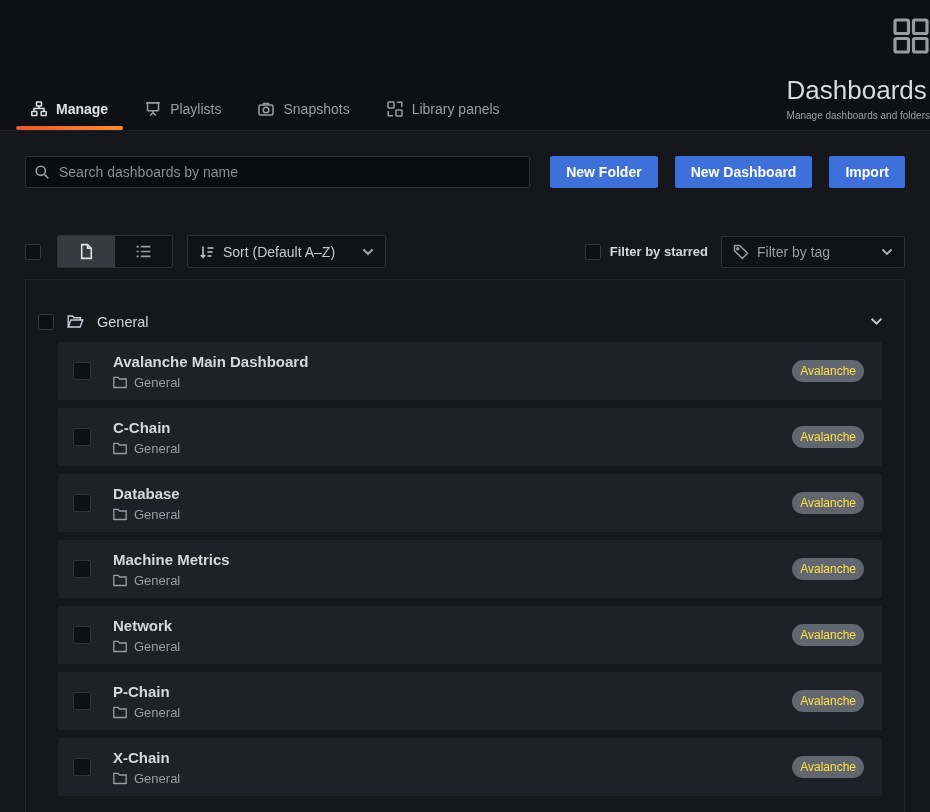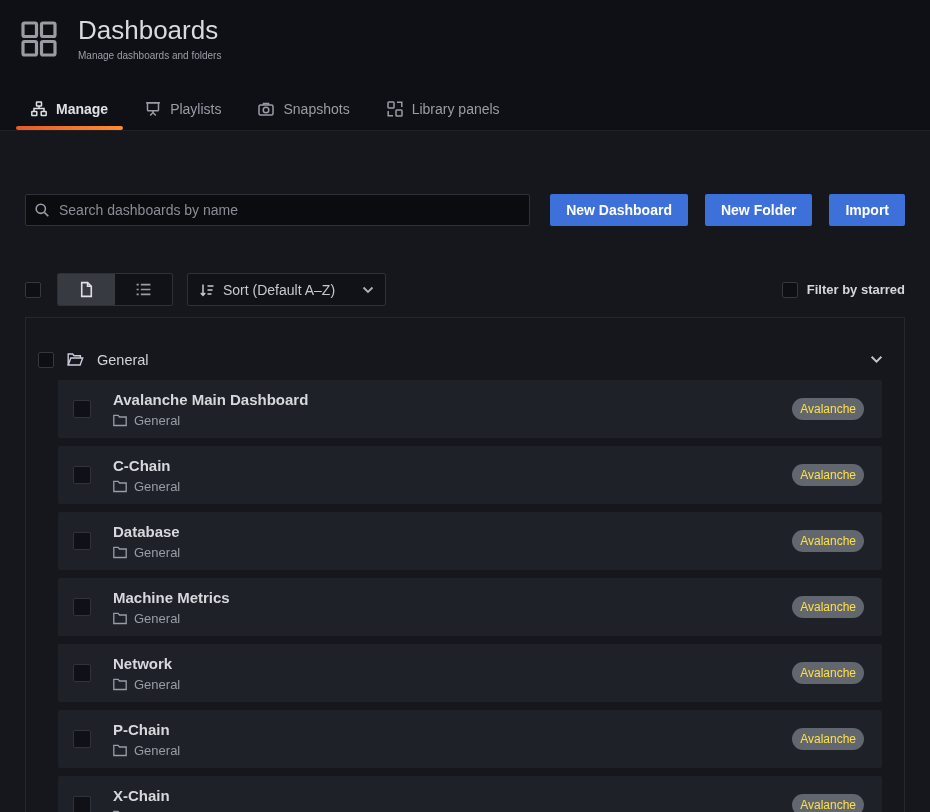--- a/index.html
+++ b/index.html
@@ -12,42 +12,42 @@
   }
   svg { display:block; }
 
   
   .page-header {
     position:relative;
     height:131px;
     background:#0f1015;
     border-bottom:1px solid #202127;
   }
-  .header-top { display:flex; align-items:center; padding:15px 0 0 20px; gap:20px; }
+  .header-top { display:flex; align-items:flex-end; padding:15px 0 0 20px; gap:20px;flex-direction:column; }
   .apps-icon { margin-top:2px; color:#9a9ca3; }
   .page-title { font-size:26px; font-weight:500; color:#d9dadf; line-height:1.2; }
   .page-subtitle { font-size:10px; color:#9d9ea8; margin-top:4px; }
 
   .tabs { position:absolute; bottom:0; left:31px; display:flex; gap:37px; }
   .tab {
     position:relative; display:flex; align-items:center; gap:9px;
     padding-bottom:13px; font-size:14px; font-weight:500; color:#9a9ca6; cursor:pointer;
   }
   .tab.active { color:#e0e1e5; font-weight:700; }
   .tab .underline { display:none; }
   .tab.active .underline {
     display:block; position:absolute; bottom:0; left:-15px; right:-15px; height:4px;
     border-radius:2px;
     background:linear-gradient(90deg, var(--tab-underline-from,#e55a2b), var(--tab-underline-to,#ff8c33));
   }
 
   
   .content { padding:25px 25px 0 25px; }
 
-  .search-row { display:flex; align-items:flex-end;margin-top:38px; }
+  .search-row { display:flex; align-items:flex-end; }
   .search-box { position:relative; width:505px; height:32px; }
   .search-box input {
     width:100%; height:100%;
     background:#0b0c0f; border:1px solid #2e3138; border-radius:2px;
     color:#d0d1d7; font-size:14px; font-family:"Liberation Sans", sans-serif;
     padding:0 10px 0 33px; outline:none;
   }
   .search-box input::placeholder { color:#8b8d97; }
   .search-box .search-icon { position:absolute; left:9px; top:8px; color:#9a9ca6; }
 
@@ -190,22 +190,22 @@
     <div class="search-box">
       <span class="search-icon">
         <svg width="16" height="16" viewBox="0 0 16 16" fill="none" stroke="currentColor" stroke-width="1.6">
           <circle cx="6.8" cy="6.8" r="4.6"></circle>
           <path d="M10.4 10.4L14.3 14.3"></path>
         </svg>
       </span>
       <input type="text" placeholder="Search dashboards by name" style="">
     </div>
     <div class="btn-group">
+      <button class="btn">New Folder</button>
       <button class="btn">New Dashboard</button>
-      <button class="btn">New Folder</button>
       <button class="btn">Import</button>
     </div>
   </div>
 
   <div class="toolbar">
     <span class="checkbox"></span>
 
     <div class="segmented">
       <div class="segment active">
         <span>
@@ -237,20 +237,34 @@
           <path d="M1.5 1.5L6 6l4.5-4.5"></path>
         </svg>
       </span>
     </div>
 
     <div class="toolbar-right">
       <div class="starred">
         <span class="checkbox"></span>
         <span class="starred-label">Filter by starred</span>
       </div>
+      <div class="dropdown tag-dropdown">
+        <span>
+          <svg width="16" height="16" viewBox="0 0 16 16" fill="none" stroke="currentColor" stroke-width="1.5">
+            <path d="M1.5 1.5h5.2l7.8 7.8-5.2 5.2-7.8-7.8z"></path>
+            <circle cx="4.7" cy="4.7" r="1"></circle>
+          </svg>
+        </span>
+        <span>Filter by tag</span>
+        <span class="chev">
+          <svg width="12" height="8" viewBox="0 0 12 8" fill="none" stroke="currentColor" stroke-width="1.8">
+            <path d="M1.5 1.5L6 6l4.5-4.5"></path>
+          </svg>
+        </span>
+      </div>
     </div>
   </div>
 
   <div class="panel">
     <div class="folder-row">
       <span class="checkbox"></span>
       <span>
         <svg width="17" height="15" viewBox="0 0 17 14" fill="none" stroke="#ccccdc" stroke-width="1.4">
           <path d="M1.2 12.5V1.5h4.4l1.5 1.8h6.3v2.2"></path>
           <path d="M1.2 12.5l2.6-7h11.9l-2.6 7z"></path>

